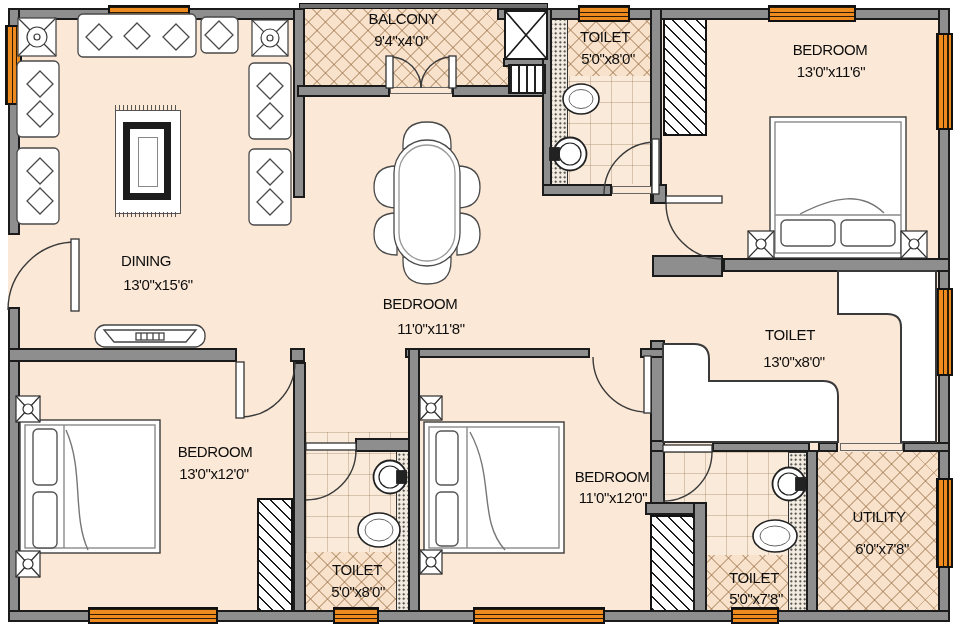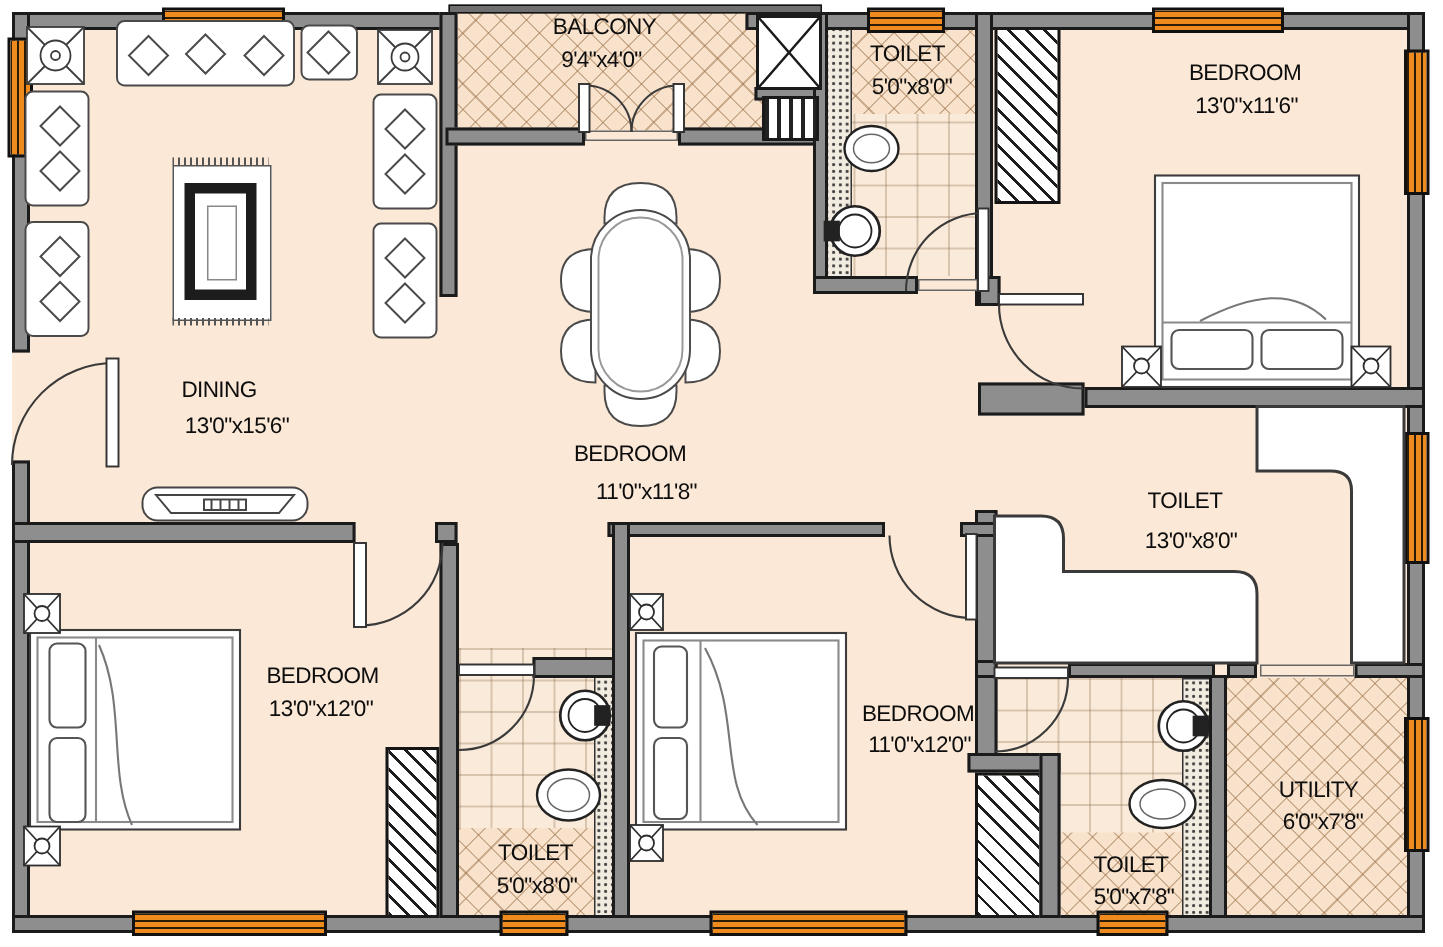--- a/index.html
+++ b/index.html
@@ -319,17 +319,17 @@
   <div class="lbl" style="left:215px;top:451px">BEDROOM</div>
   <div class="lbl" style="left:214px;top:473px">13'0"x12'0"</div>
   <div class="lbl" style="left:612px;top:476px">BEDROOM</div>
   <div class="lbl" style="left:613px;top:497px">11'0"x12'0"</div>
   <div class="lbl" style="left:605px;top:36px">TOILET</div>
   <div class="lbl" style="left:608px;top:58px">5'0"x8'0"</div>
   <div class="lbl" style="left:357px;top:569px">TOILET</div>
   <div class="lbl" style="left:358px;top:591px">5'0"x8'0"</div>
   <div class="lbl" style="left:754px;top:577px">TOILET</div>
   <div class="lbl" style="left:756px;top:598px">5'0"x7'8"</div>
-  <div class="lbl" style="left:879px;top:527px">UTILITY</div>
+  <div class="lbl" style="left:879px;top:516px">UTILITY</div>
   <div class="lbl" style="left:882px;top:548px">6'0"x7'8"</div>
 
 
 </div>
 
 </body></html>

